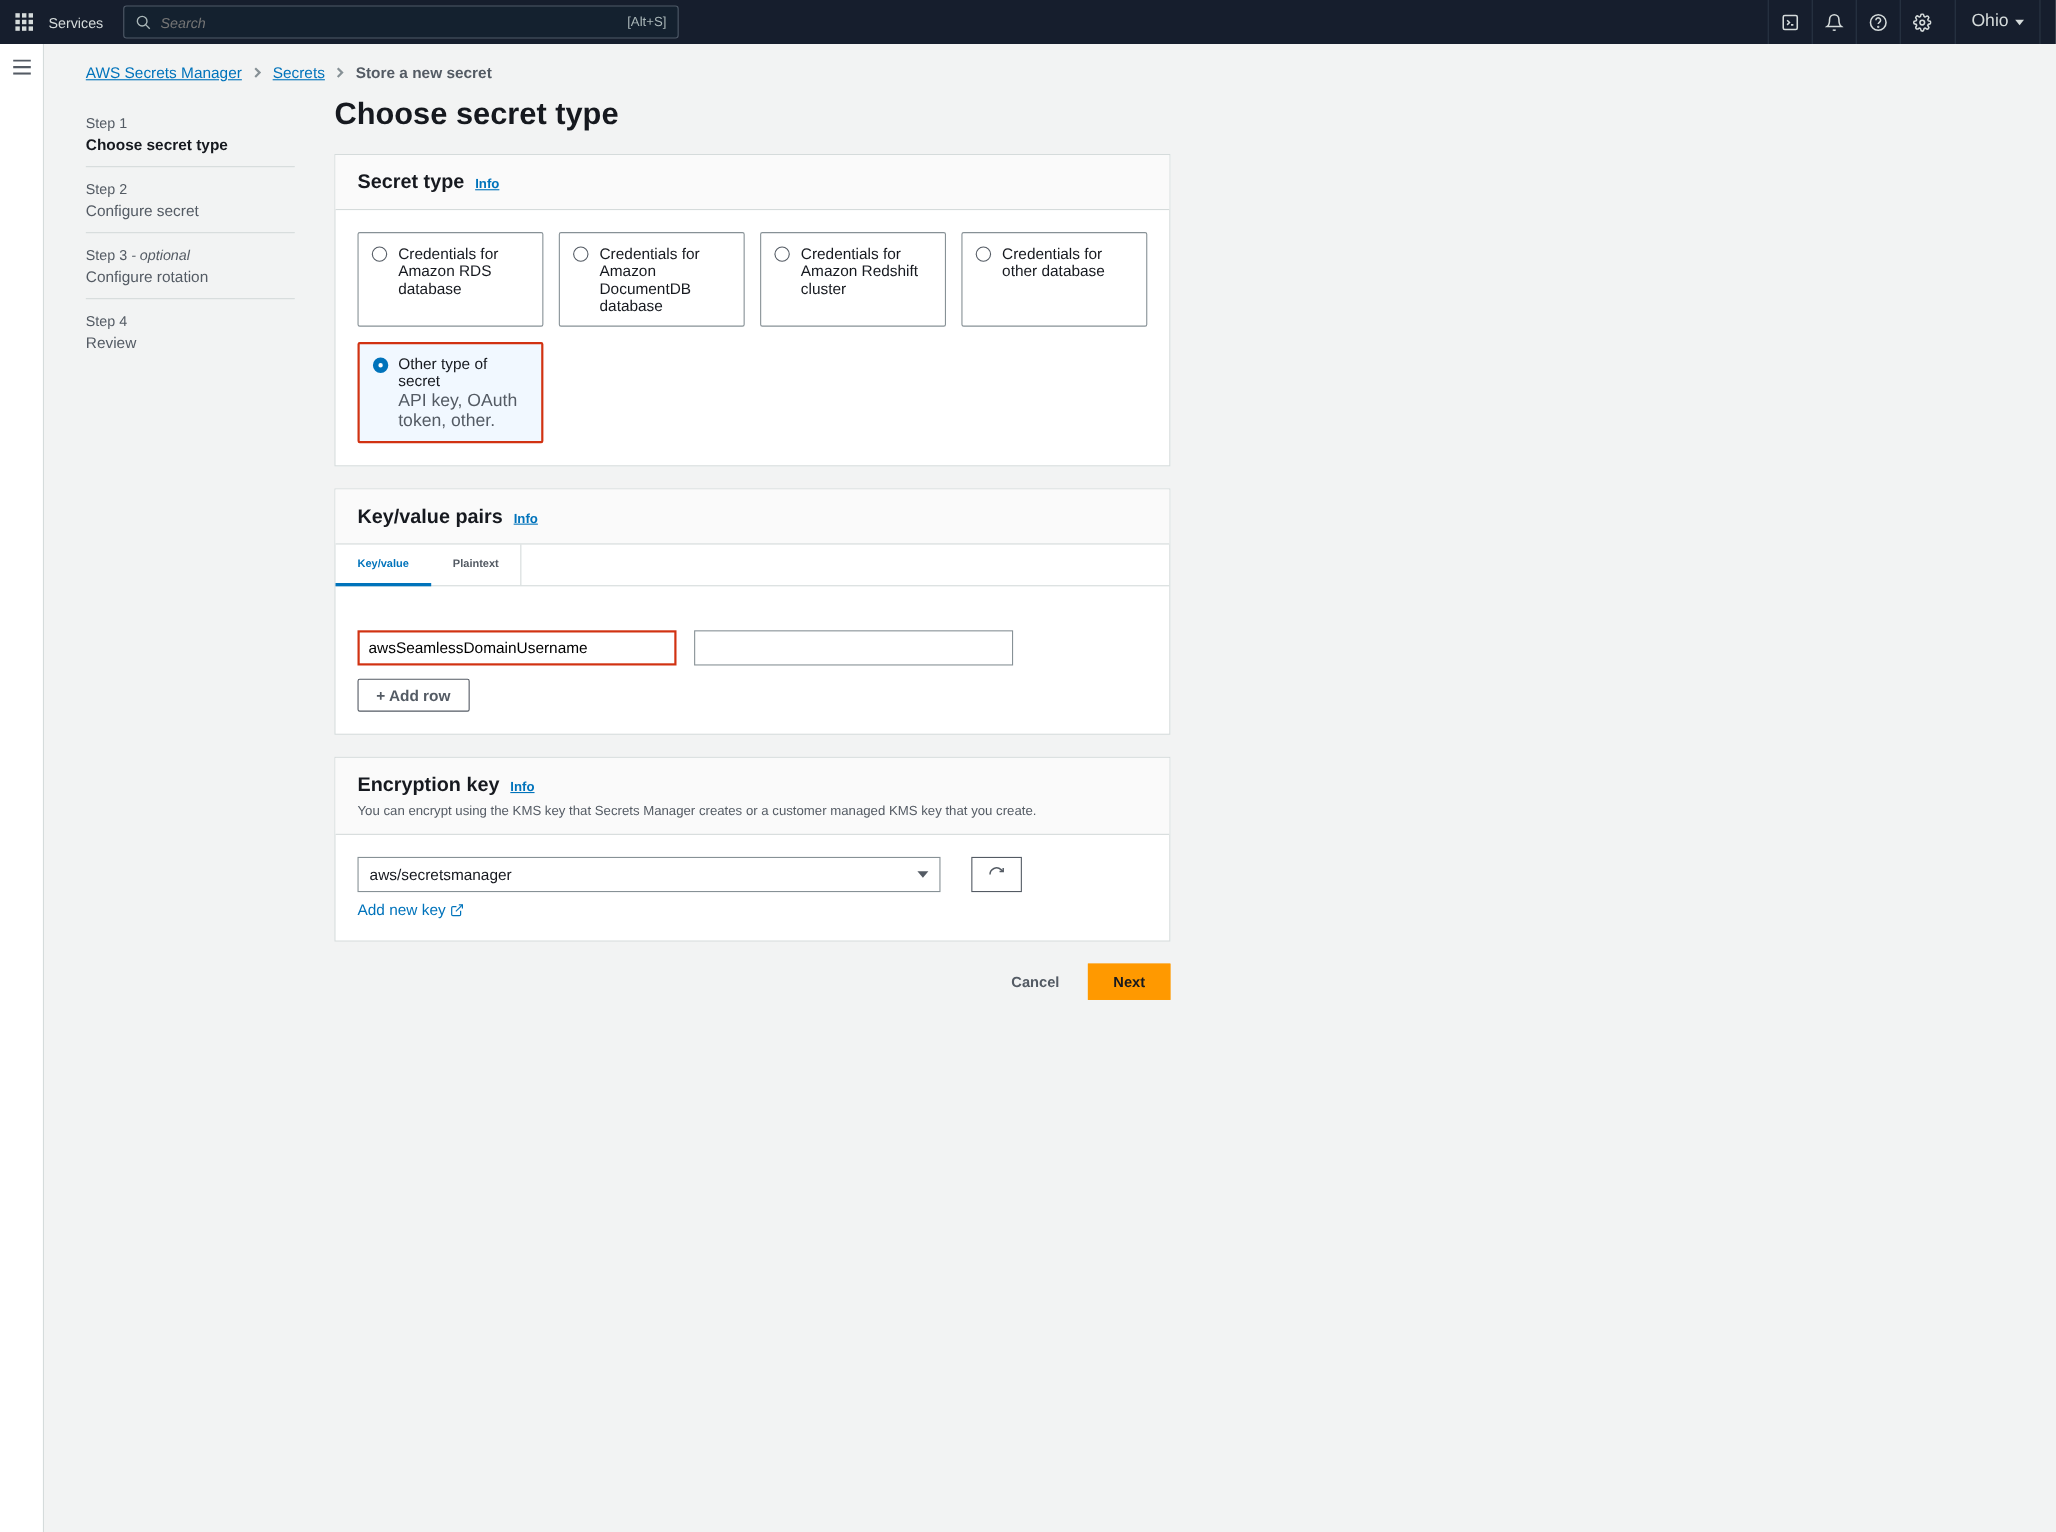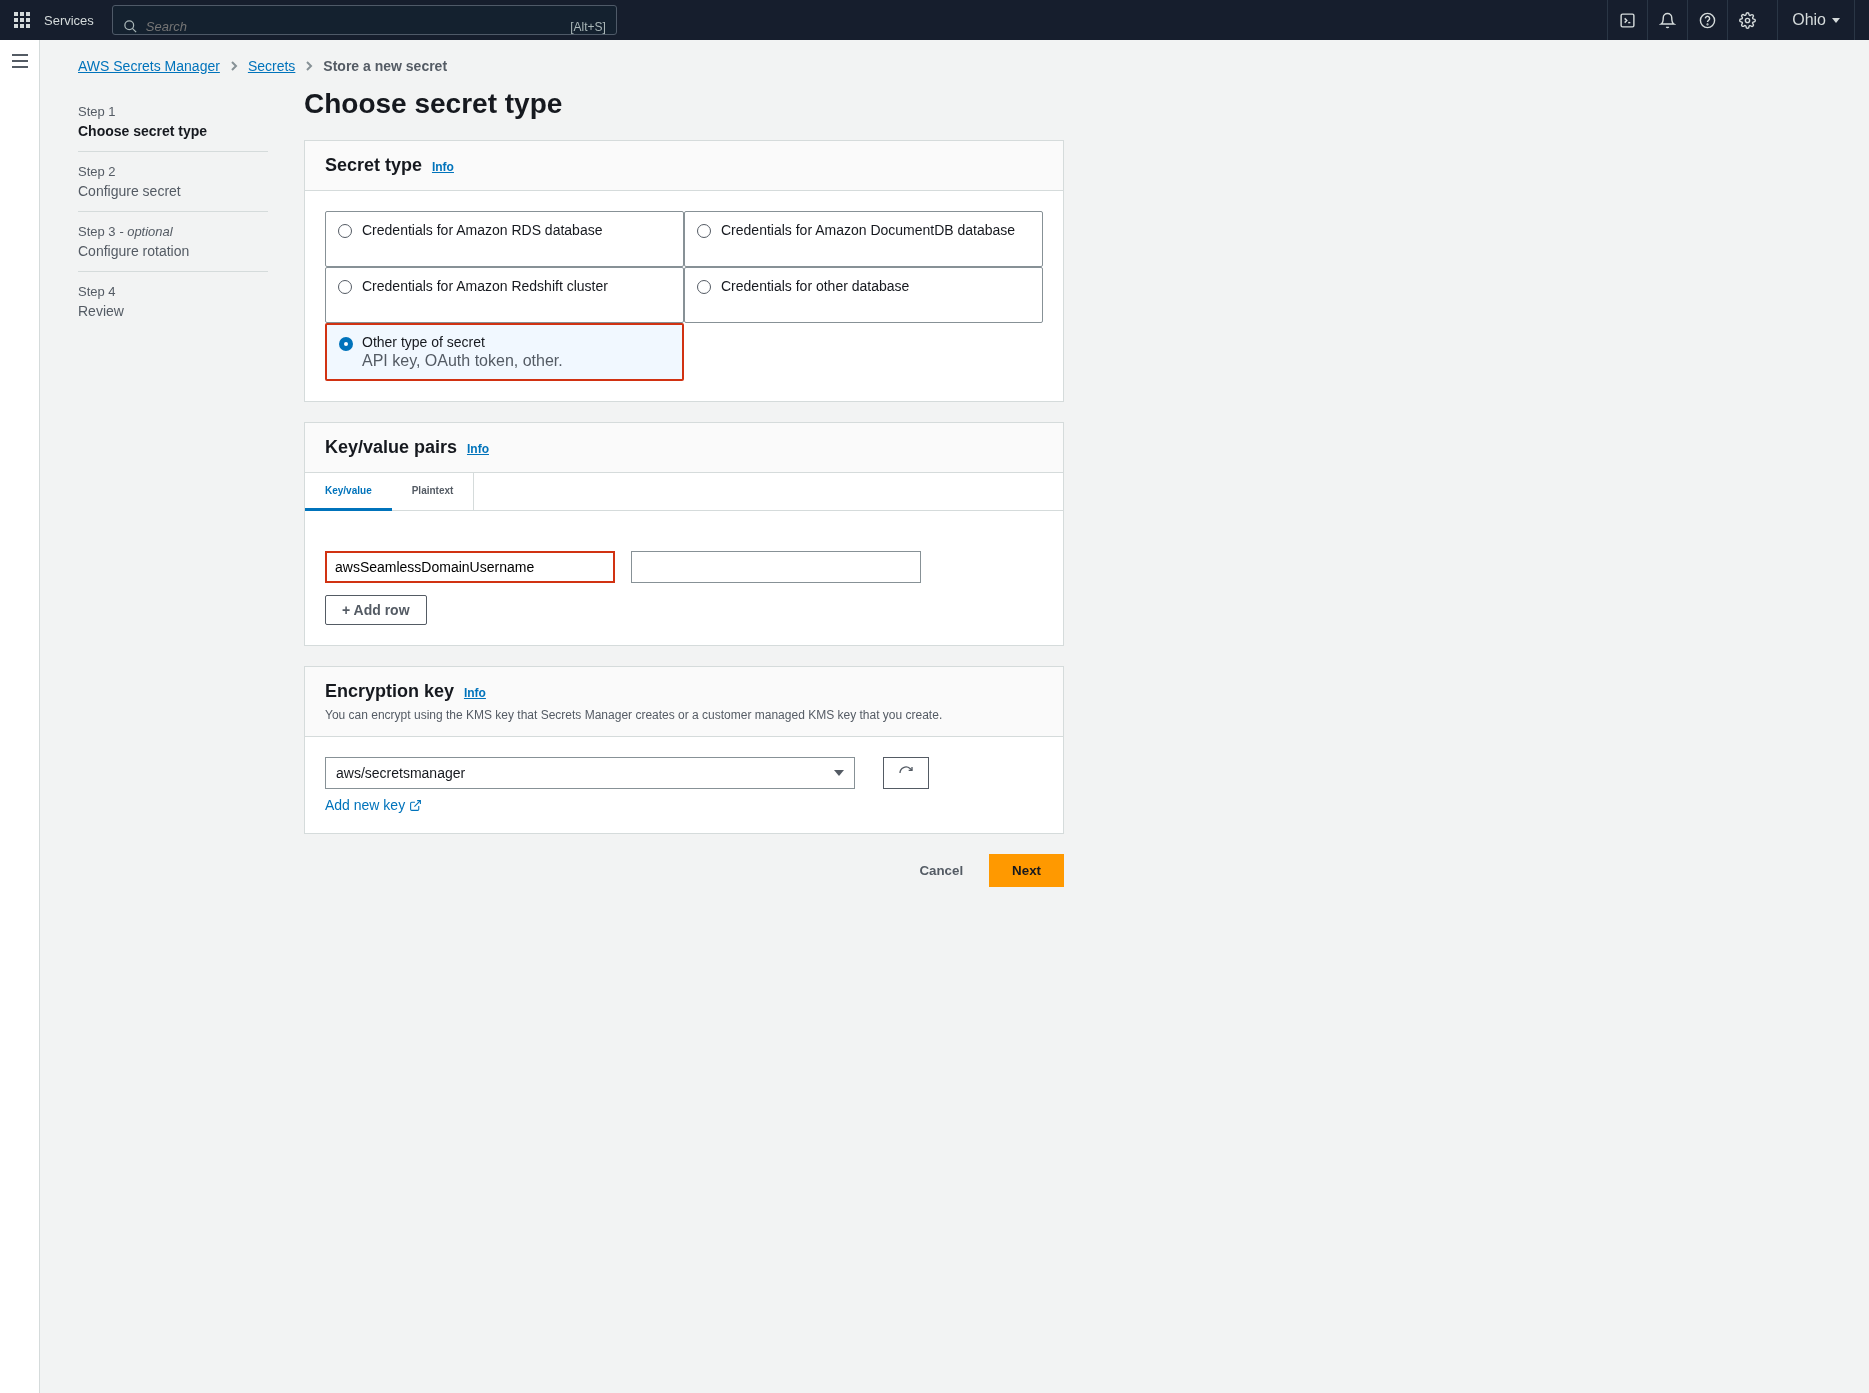--- a/index.html
+++ b/index.html
@@ -28,21 +28,21 @@
   }
   .topnav .grip span { background: #d5dbdb; }
   .topnav .services-label { font-size: 13px; margin-left: 4px; margin-right:8px;}
   .searchbox {
     flex: 0 0 505px;
     height: 30px;
     background: #14212f;
     border: 1px solid #4f5a68;
     border-radius: 3px;
     display: flex;
-    align-items: flex-end;
+    align-items: center;
     padding: 0 10px;
     color: #879196;
     gap: 8px;
   }
   .searchbox input {
     flex: 1;
     background: transparent;
     border: none;
     outline: none;
     color: #d5dbdb;
@@ -115,21 +115,21 @@
   .panel-header {
     padding: 14px 20px;
     border-bottom: 1px solid #d5dbdb;
     background:#fafafa;
   }
   .panel-header h2 { font-size: 18px; font-weight: 700; display: inline; }
   .panel-header .info, .info-link { color: #0073bb; font-size: 12px; font-weight:700; margin-left: 6px; }
   .panel-header .desc { font-size: 12px; color: #545b64; margin-top: 6px; }
   .panel-body { padding: 20px; }
   
-  .tiles { display: grid; grid-template-columns: repeat(2, 1fr); }
+  .tiles { display: grid; grid-template-columns: repeat(4, 1fr); gap: 14px; }
   .tile {
     border: 1px solid #879196;
     border-radius: 2px;
     padding: 10px 12px 10px 36px;
     position: relative;
     min-height: 56px;
     background:#fff;
     cursor:pointer;
   }
   .tile .radio {

